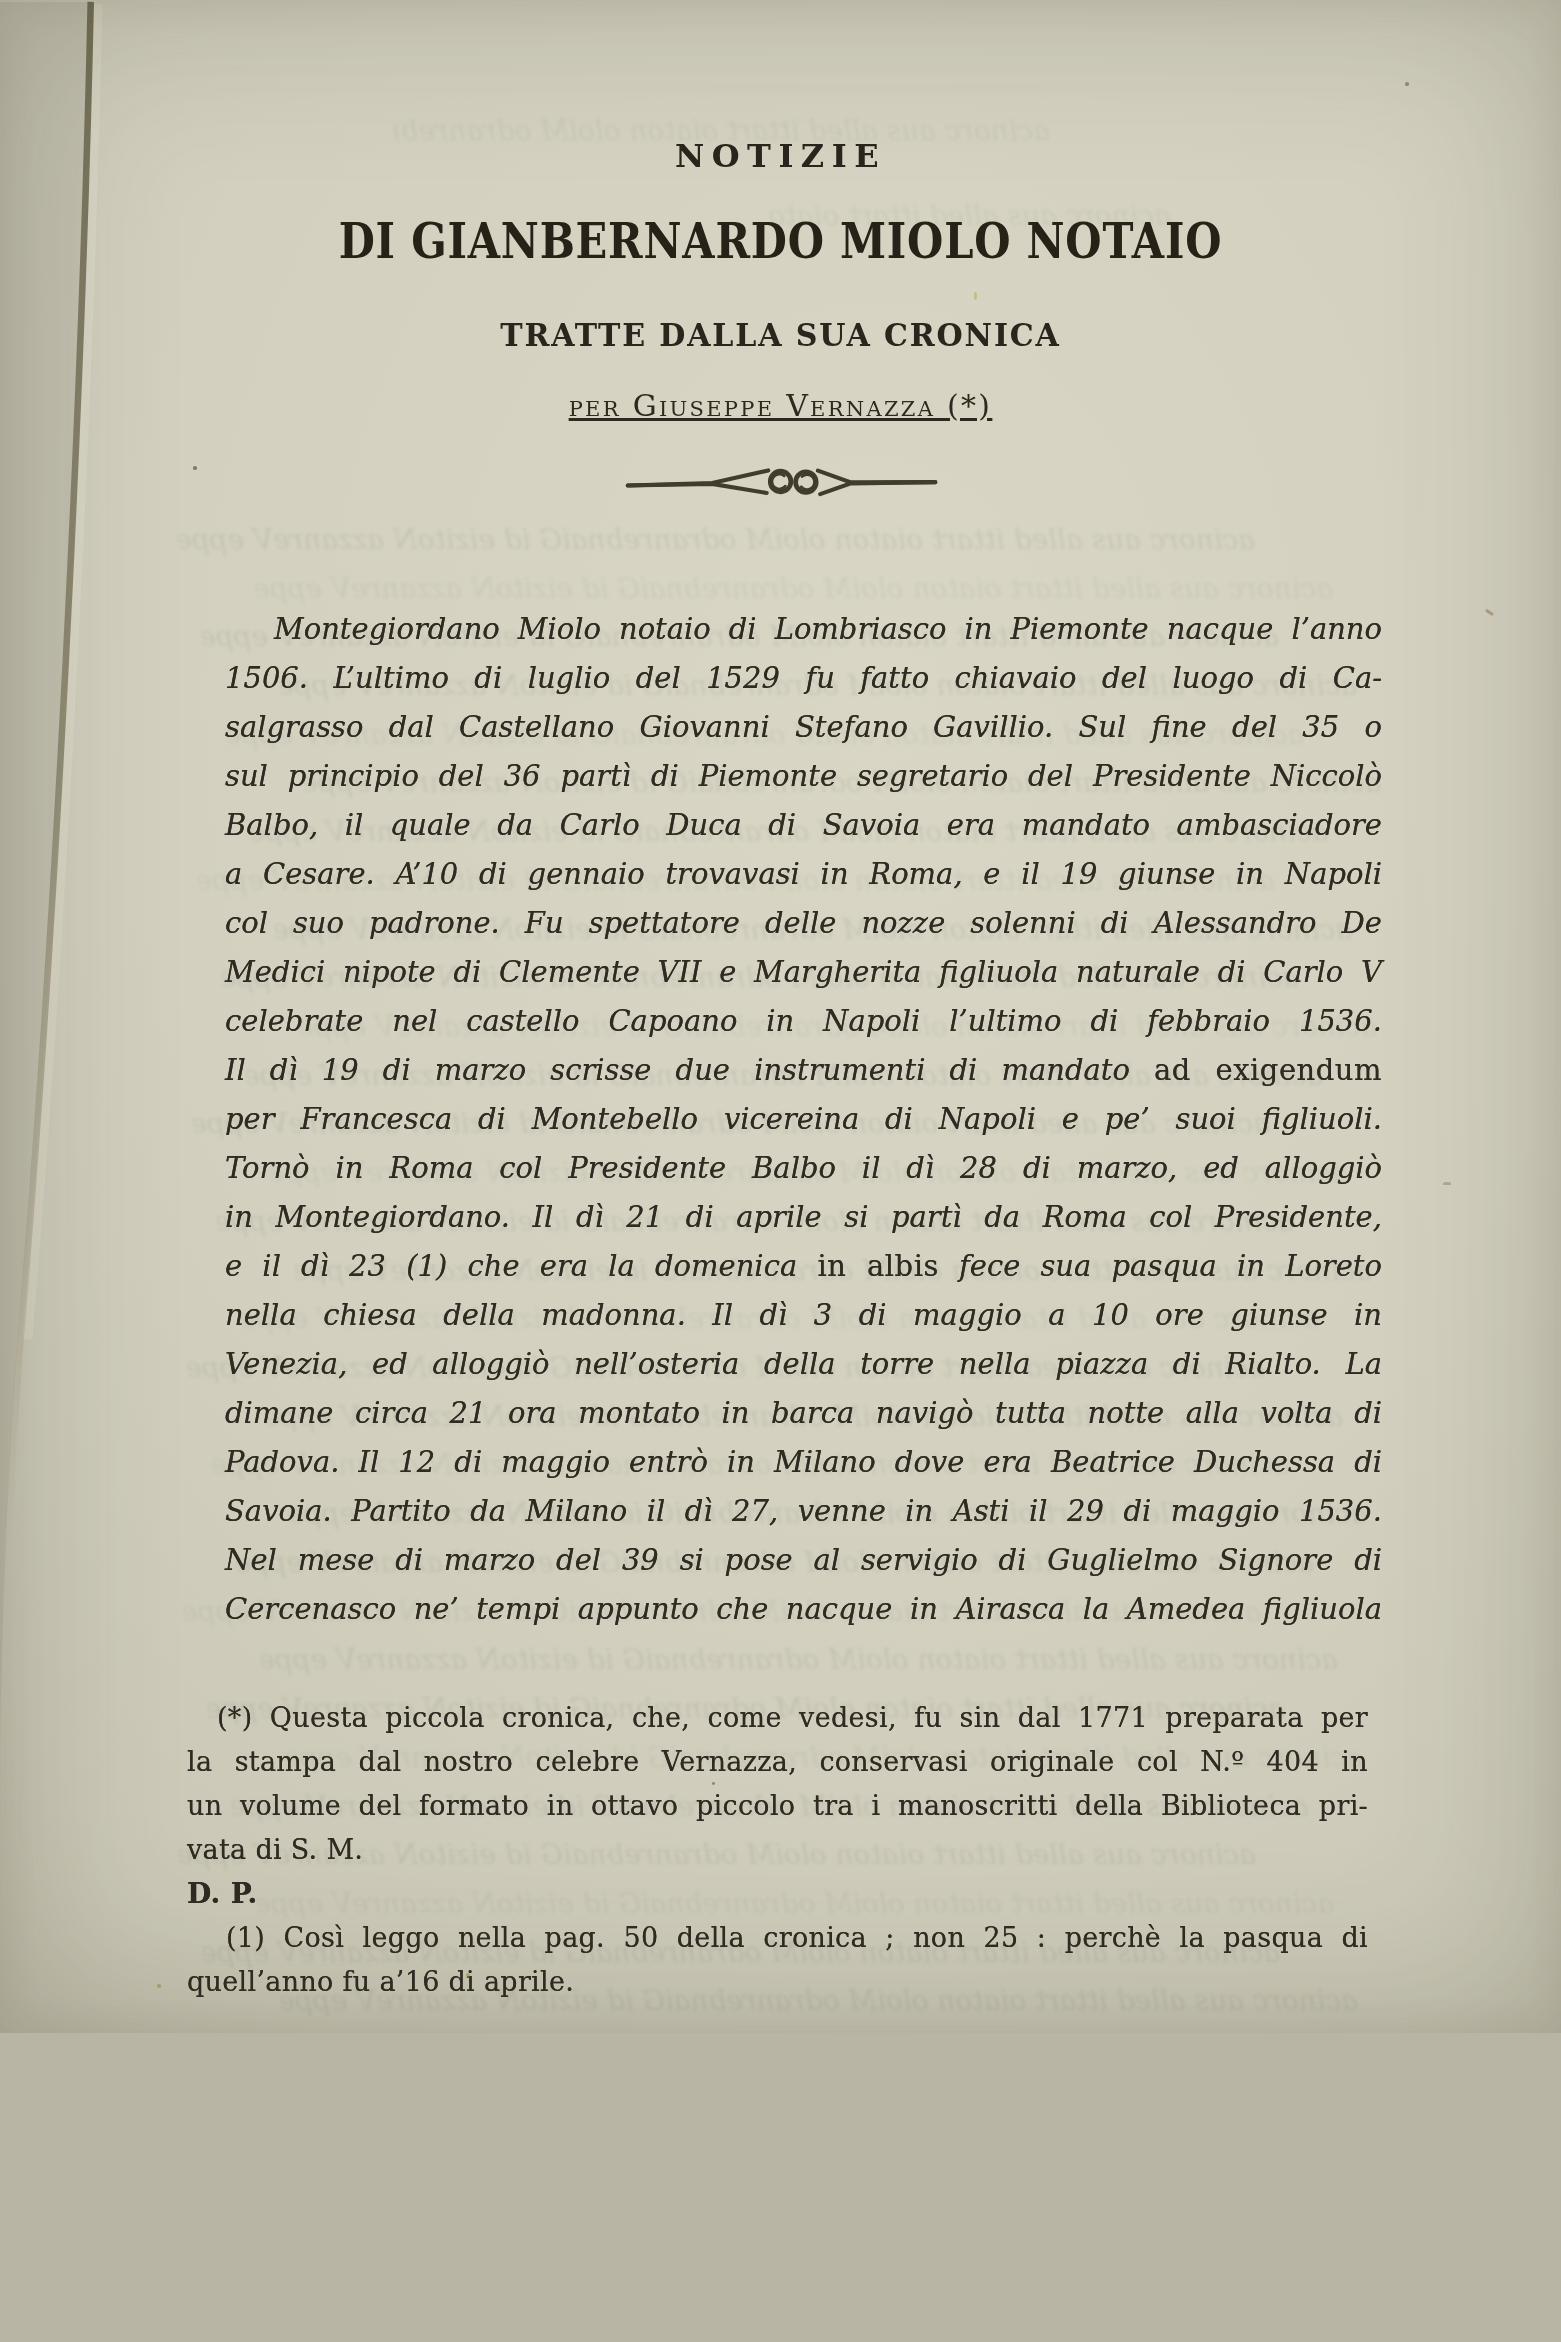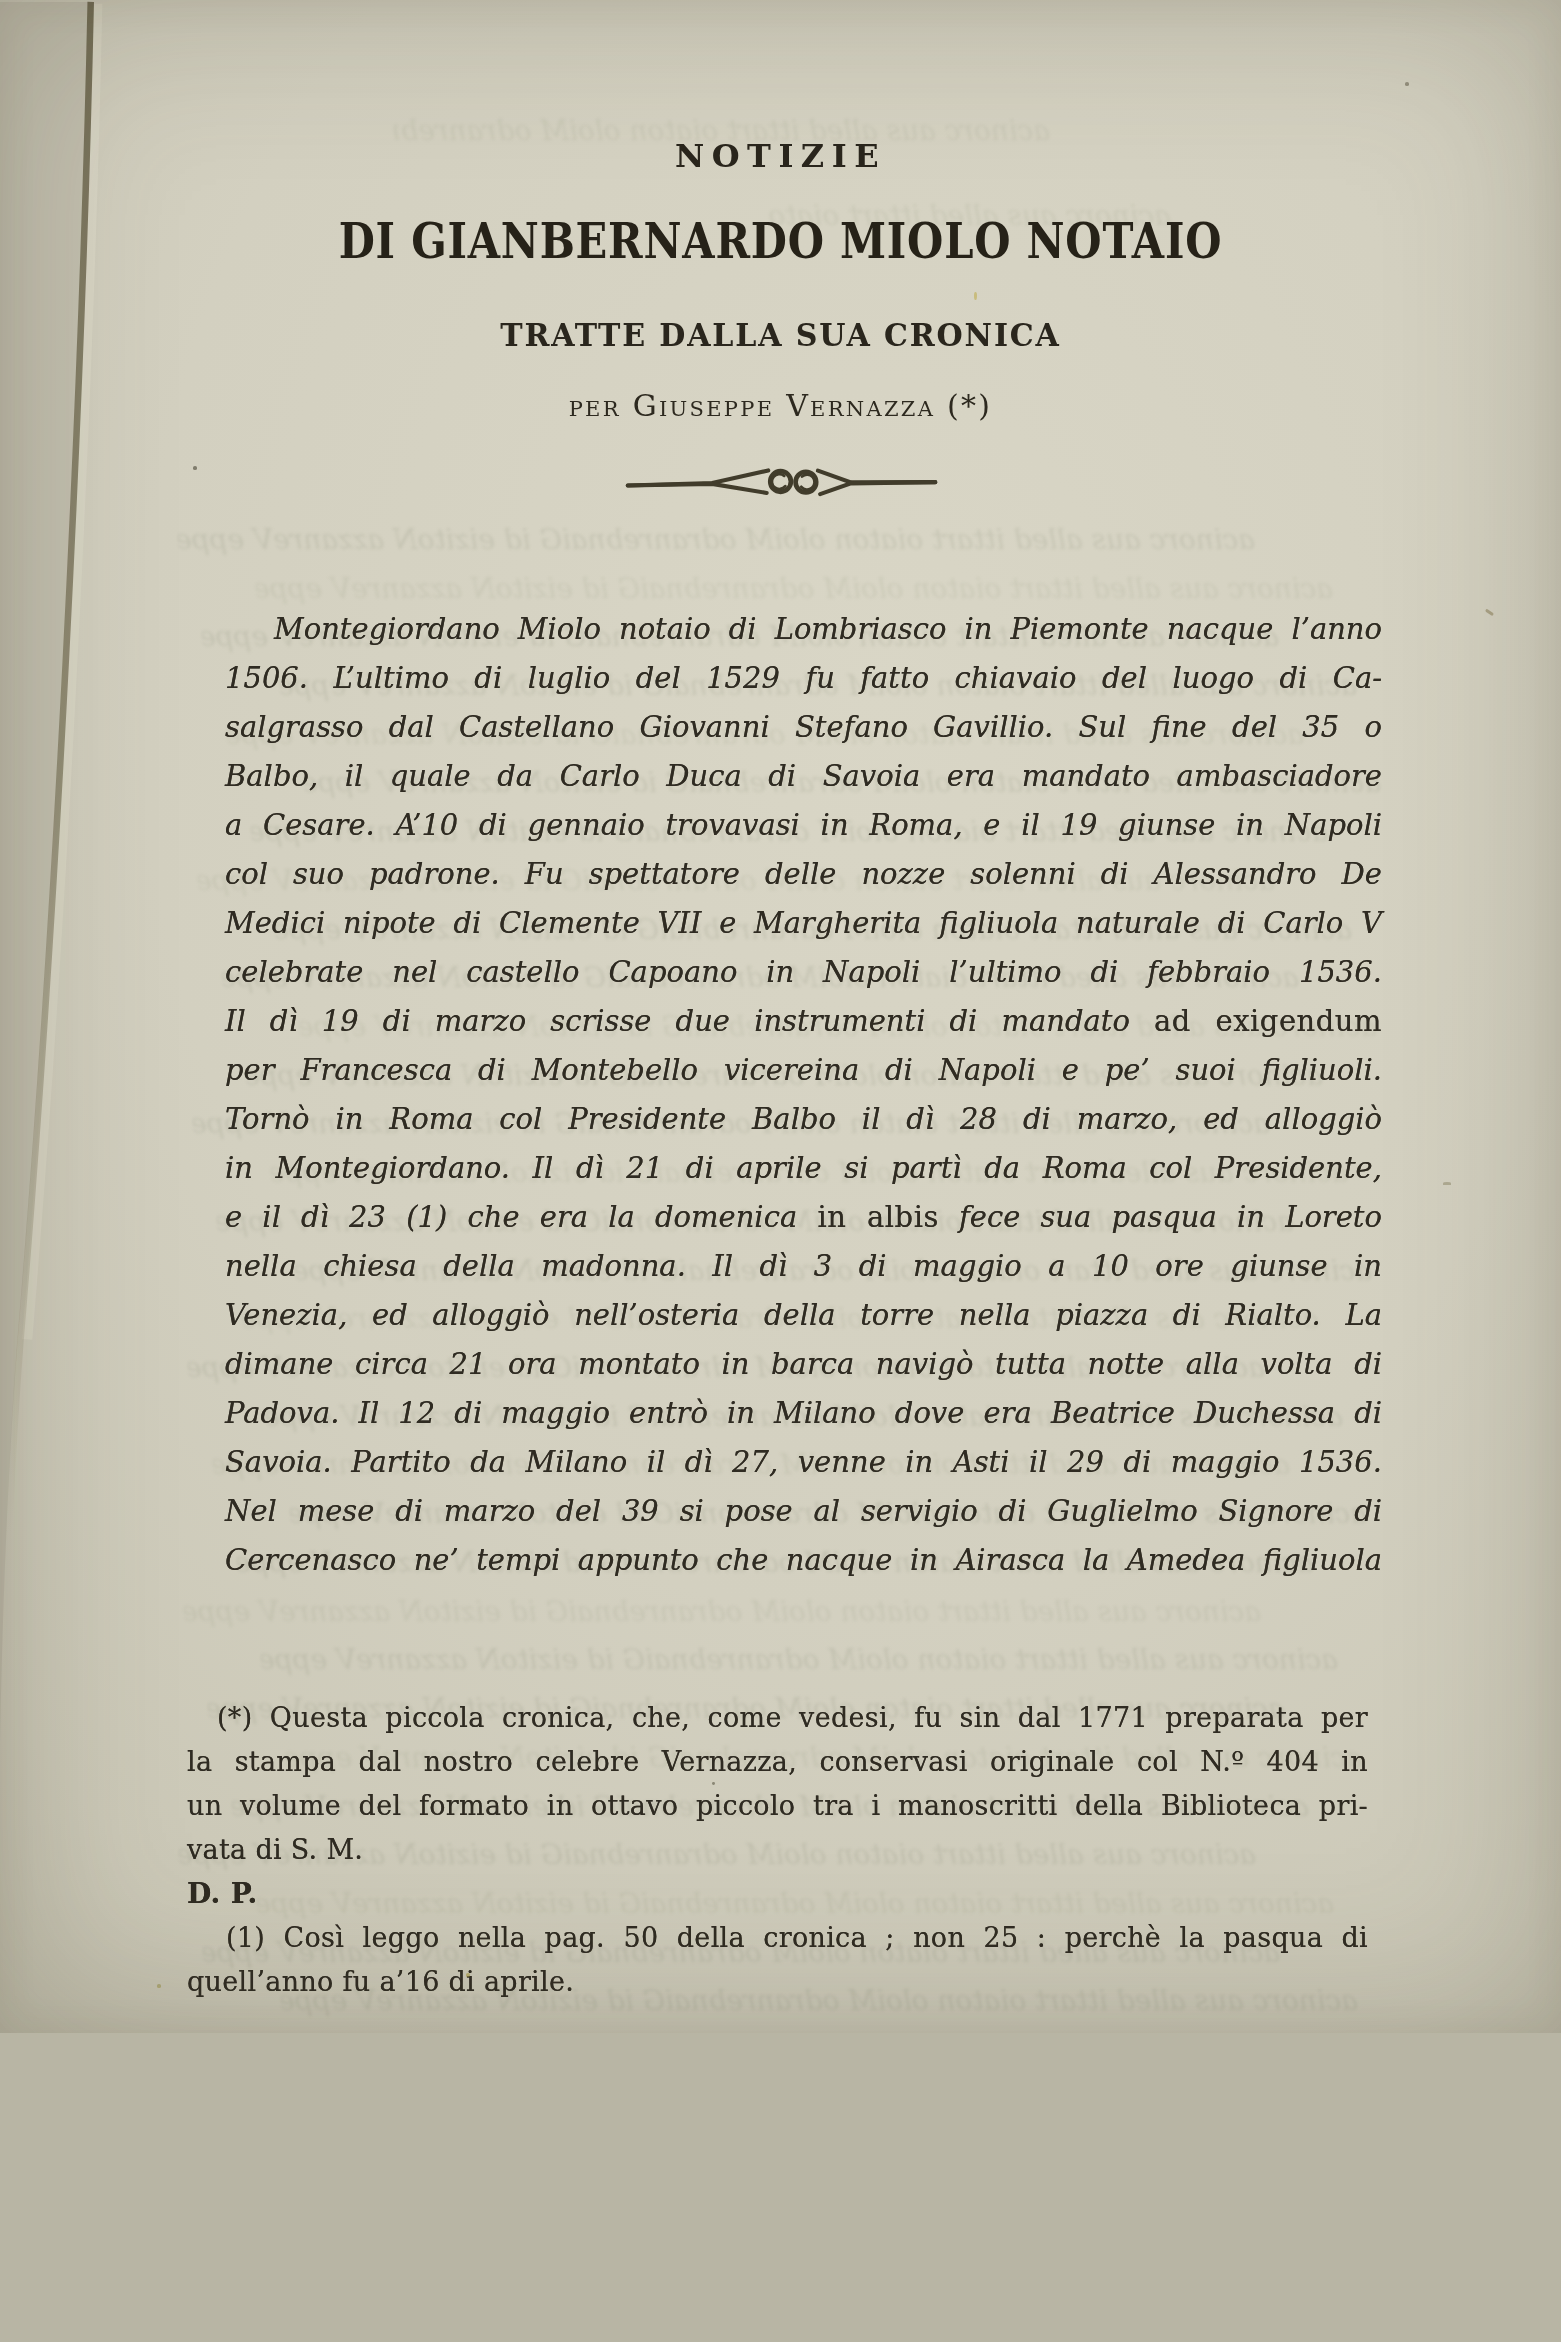--- a/index.html
+++ b/index.html
@@ -11,21 +11,21 @@
   }
   #scan::after{
     content:'';position:absolute;inset:0;pointer-events:none;
     box-shadow:inset 0 0 159px 26px rgba(72,66,44,0.20), inset 0 0 34px 5.6px rgba(72,66,44,0.08);
   }
   
   .hline{position:absolute;left:176px;width:1209px;text-align:center;white-space:nowrap;}
   .kicker{top:137px;font-size:32px;font-weight:bold;letter-spacing:7.5px;color:#2a261d;}
   .main-title{top:212px;font-size:49px;font-weight:bold;letter-spacing:0.9px;color:#262218;transform:scaleX(.85);}
   .subtitle{top:317px;font-size:31px;font-weight:bold;letter-spacing:1.9px;color:#2a261d;transform:scaleX(.97);}
-  .byline{top:388px;font-size:30px;font-variant:small-caps;letter-spacing:2.3px;color:#2d291f;}
+  .byline{top:388px;font-size:30px;font-variant:small-caps;letter-spacing:2.3px;color:#2d291f;text-decoration:underline;}
   .ornament-wrap{position:absolute;top:459px;left:0;width:1562px;display:flex;justify-content:center;}
   
   .body-block{
     position:absolute;top:605px;left:225px;width:1157px;
     font-style:italic;font-size:29px;line-height:49px;
     text-shadow:0 0 0.5px rgba(47,43,34,0.85);
   }
   .body-block .tline.indent{text-indent:49px;}
   .tline{text-align:justify;text-align-last:justify;white-space:normal;}
   .tline.plain{text-align-last:left;}
@@ -117,20 +117,21 @@
         <circle cx="196" cy="25" r="11" stroke-width="5"></circle>
         <path d="M192 19 A8 8 0 1 1 191 30" stroke-width="3"></path>
       </g>
     </svg>
   </div>
 
   <div class="body-block fn">
       <div class="tline indent">Montegiordano Miolo notaio di Lombriasco in Piemonte nacque l’anno</div>
       <div class="tline">1506. L’ultimo di luglio del 1529 fu fatto chiavaio del luogo di Ca-</div>
       <div class="tline">salgrasso dal Castellano Giovanni Stefano Gavillio. Sul fine del 35 o</div>
+      <div class="tline">sul principio del 36 partì di Piemonte segretario del Presidente Niccolò</div>
       <div class="tline">Balbo, il quale da Carlo Duca di Savoia era mandato ambasciadore</div>
       <div class="tline">a Cesare. A’10 di gennaio trovavasi in Roma, e il 19 giunse in Napoli</div>
       <div class="tline">col suo padrone. Fu spettatore delle nozze solenni di Alessandro De</div>
       <div class="tline">Medici nipote di Clemente VII e Margherita figliuola naturale di Carlo V</div>
       <div class="tline">celebrate nel castello Capoano in Napoli l’ultimo di febbraio 1536.</div>
       <div class="tline">Il dì 19 di marzo scrisse due instrumenti di mandato <span class="upright">ad exigendum</span></div>
       <div class="tline">per Francesca di Montebello vicereina di Napoli e pe’ suoi figliuoli.</div>
       <div class="tline">Tornò in Roma col Presidente Balbo il dì 28 di marzo, ed alloggiò</div>
       <div class="tline">in Montegiordano. Il dì 21 di aprile si partì da Roma col Presidente,</div>
       <div class="tline">e il dì 23 (1) che era la domenica <span class="upright">in albis</span> fece sua pasqua in Loreto</div>

